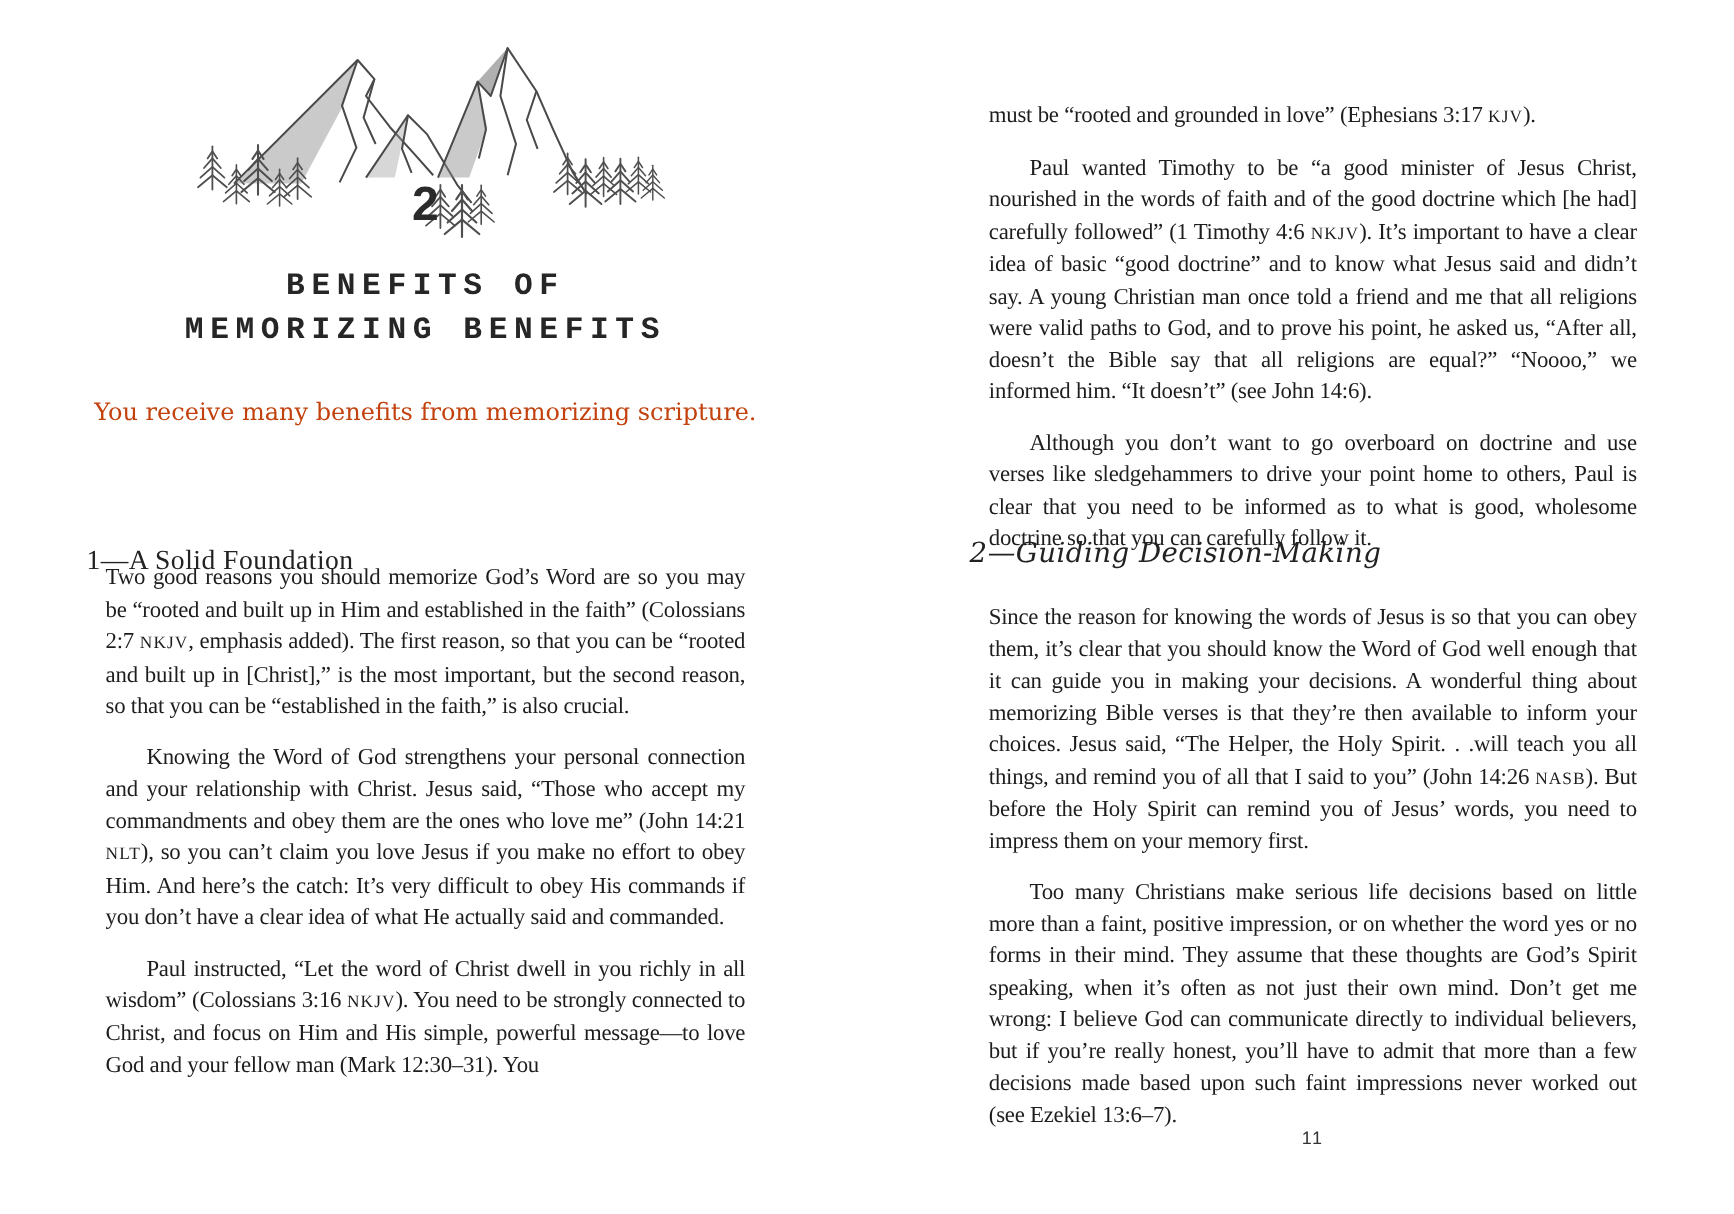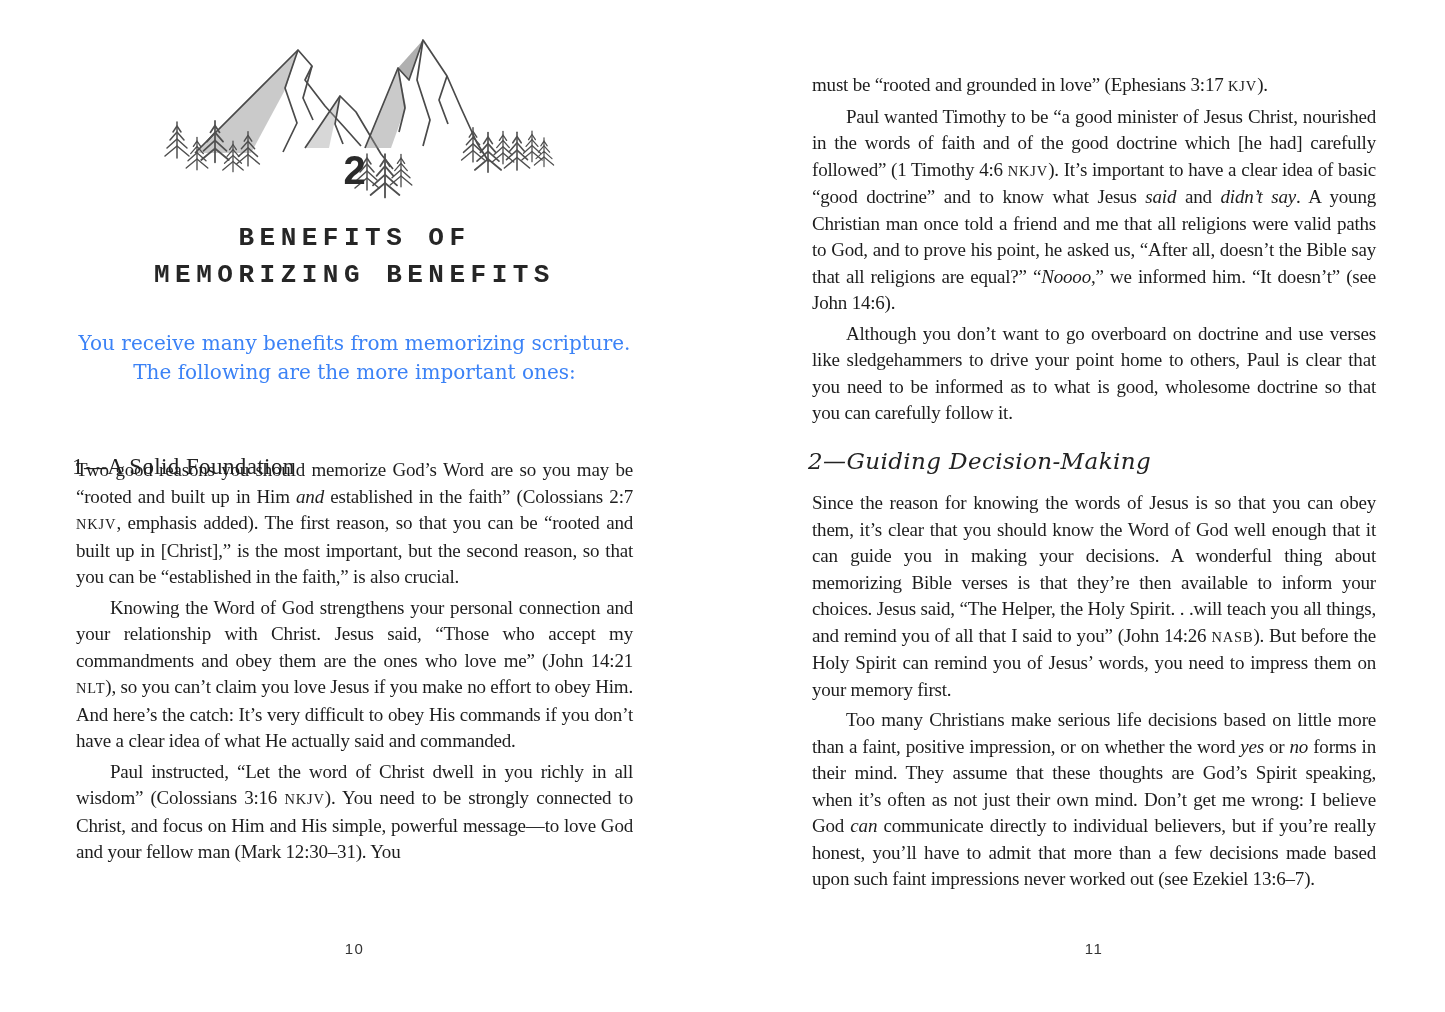--- a/index.html
+++ b/index.html
@@ -38,47 +38,47 @@
     font-weight:600;font-size:26px;line-height:37px;
     letter-spacing:5.5px;
     color:#262626;
   }
 
   .intro{
     position:absolute;top:329px;left:0;width:100%;
     text-align:center;
     font-family:"DejaVu Serif",serif;
     font-size:20px;line-height:29px;
-    color:#3b82f6;
+    color:#c2410c;
   }
 
   .section-heading{
     position:absolute;left:0;width:100%;
     font-family:"DejaVu Serif",serif;
     font-size:23px;line-height:30px;
     letter-spacing:0.4px;
     color:#222222;
   }
   .heading-left{top:452px;font-family:Liberation Serif, serif;}
   .heading-right{top:446px;font-style:italic;}
 
   .body-block{position:absolute;left:0;width:100%;}
   .body-left{top:453px;}
   .body-right-top{top:68px;}
   .body-right-bottom{top:486px;}
 
   .para{
-    margin:4px;
+    margin:16px;
     text-align:justify;
     font-size:19px;line-height:26.5px;
     letter-spacing:-0.2px;
     color:#1d1d1d;
   }
   .para.indent{text-indent:34px;}
-  .it{font-style:italic;}
+  .it{}
   .sc{font-size:0.76em;letter-spacing:0.06em;}
 
   .page-number{
     position:absolute;top:940px;left:0;width:100%;
     text-align:center;
     font-family:"Liberation Sans",sans-serif;
     font-size:15px;letter-spacing:1.5px;
     color:#333333;
   }
 </style>
@@ -148,32 +148,30 @@
 
     <div class="chapter-number">2</div>
 
     <div class="chapter-title">
       <div>BENEFITS OF</div>
       <div>MEMORIZING BENEFITS</div>
     </div>
 
     <div class="intro">
       <div>You receive many benefits from memorizing scripture.</div>
-      <div>The following are the more important ones:</div>
     </div>
 
     <div class="section-heading heading-left">1—A Solid Foundation</div>
 
     <div class="body-block body-left">
       <p class="para"><span>Two good reasons you should memorize God’s Word are so you may be “rooted and built up in Him </span><span class="it">and</span><span> established in the faith” (Colossians 2:7 </span><span class="sc">NKJV</span><span>, emphasis added). The first reason, so that you can be “rooted and built up in [Christ],” is the most important, but the second reason, so that you can be “established in the faith,” is also crucial.</span></p>
       <p class="para indent"><span>Knowing the Word of God strengthens your personal connection and your relationship with Christ. Jesus said, “Those who accept my commandments and obey them are the ones who love me” (John 14:21 </span><span class="sc">NLT</span><span>), so you can’t claim you love Jesus if you make no effort to obey Him. And here’s the catch: It’s very difficult to obey His commands if you don’t have a clear idea of what He actually said and commanded.</span></p>
       <p class="para indent"><span>Paul instructed, “Let the word of Christ dwell in you richly in all wisdom” (Colossians 3:16 </span><span class="sc">NKJV</span><span>). You need to be strongly connected to Christ, and focus on Him and His simple, powerful message—to love God and your fellow man (Mark 12:30–31). You</span></p>
     </div>
 
-    <div class="page-number">10</div>
   </div>
 
   <div class="page page-right">
 
     <div class="body-block body-right-top">
       <p class="para"><span>must be “rooted and grounded in love” (Ephesians 3:17 </span><span class="sc">KJV</span><span>).</span></p>
       <p class="para indent"><span>Paul wanted Timothy to be “a good minister of Jesus Christ, nourished in the words of faith and of the good doctrine which [he had] carefully followed” (1 Timothy 4:6 </span><span class="sc">NKJV</span><span>). It’s important to have a clear idea of basic “good doctrine” and to know what Jesus </span><span class="it">said</span><span> and </span><span class="it">didn’t say</span><span>. A young Christian man once told a friend and me that all religions were valid paths to God, and to prove his point, he asked us, “After all, doesn’t the Bible say that all religions are equal?” “</span><span class="it">Noooo</span><span>,” we informed him. “It doesn’t” (see John 14:6).</span></p>
       <p class="para indent"><span>Although you don’t want to go overboard on doctrine and use verses like sledgehammers to drive your point home to others, Paul is clear that you need to be informed as to what is good, wholesome doctrine so that you can carefully follow it.</span></p>
     </div>
 

